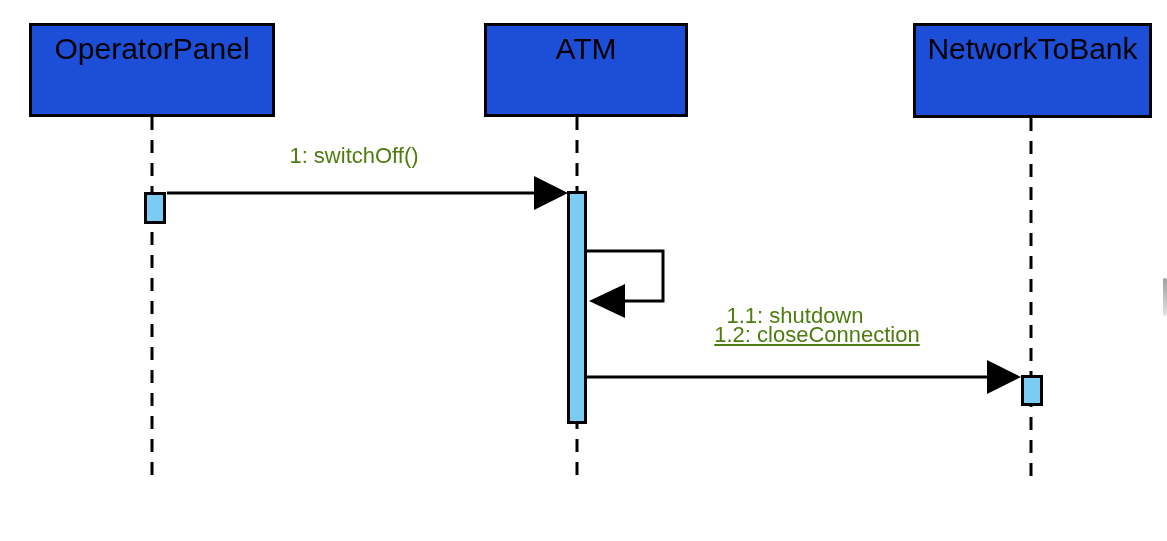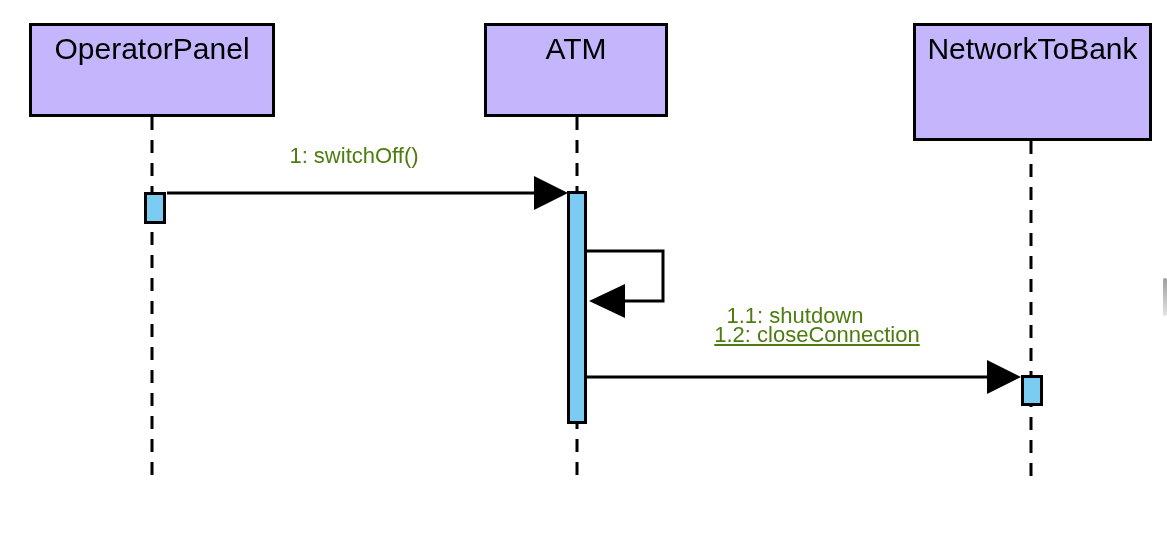--- a/index.html
+++ b/index.html
@@ -17,21 +17,21 @@
   }
   .layer-svg {
     position: absolute;
     left: 0;
     top: 0;
     z-index: 1;
   }
   .lifeline-head {
     position: absolute;
     box-sizing: border-box;
-    background: #c4b5fd;
+    background: #1d4ed8;
     border: 3px solid #000000;
     z-index: 2;
     text-align: center;
   }
   .lifeline-head .head-label {
     display: inline-block;
     margin-top: 7px;
     font-size: 30px;
     line-height: 32px;
     color: #000000;
@@ -81,24 +81,24 @@
     <polyline points="587,251 663,251 663,301 624,301" fill="none" stroke="#000" stroke-width="3"></polyline>
     <polygon points="589,301 625,284 625,318" fill="#000"></polygon>
 
     <line x1="587" y1="377" x2="1000" y2="377" stroke="#000" stroke-width="3"></line>
     <polygon points="1021,377 987,360 987,394" fill="#000"></polygon>
   </svg>
 
   <div class="lifeline-head" style="left:29px; top:23px; width:246px; height:94px;">
     <span class="head-label">OperatorPanel</span>
   </div>
-  <div class="lifeline-head" style="left:484px; top:23px; width:184px; height:94px;">
+  <div class="lifeline-head" style="left:484px; top:23px; width:204px; height:94px;">
     <span class="head-label">ATM</span>
   </div>
-  <div class="lifeline-head" style="left:913px; top:23px; width:239px; height:118px;">
+  <div class="lifeline-head" style="left:913px; top:23px; width:239px; height:95px;">
     <span class="head-label">NetworkToBank</span>
   </div>
 
   <div class="activation-bar" style="left:144px; top:192px; width:22px; height:32px;"></div>
   <div class="activation-bar" style="left:567px; top:191px; width:20px; height:233px;"></div>
   <div class="activation-bar" style="left:1021px; top:375px; width:22px; height:31px;"></div>
 
   <div class="message-label" style="left:354px; top:141px;">1: switchOff()</div>
   <div class="message-label" style="left:795px; top:257px;margin-top:44px;">1.1: shutdown</div>
   <div class="message-label" style="left:817px; top:320px;text-decoration:underline;">1.2: closeConnection</div>

